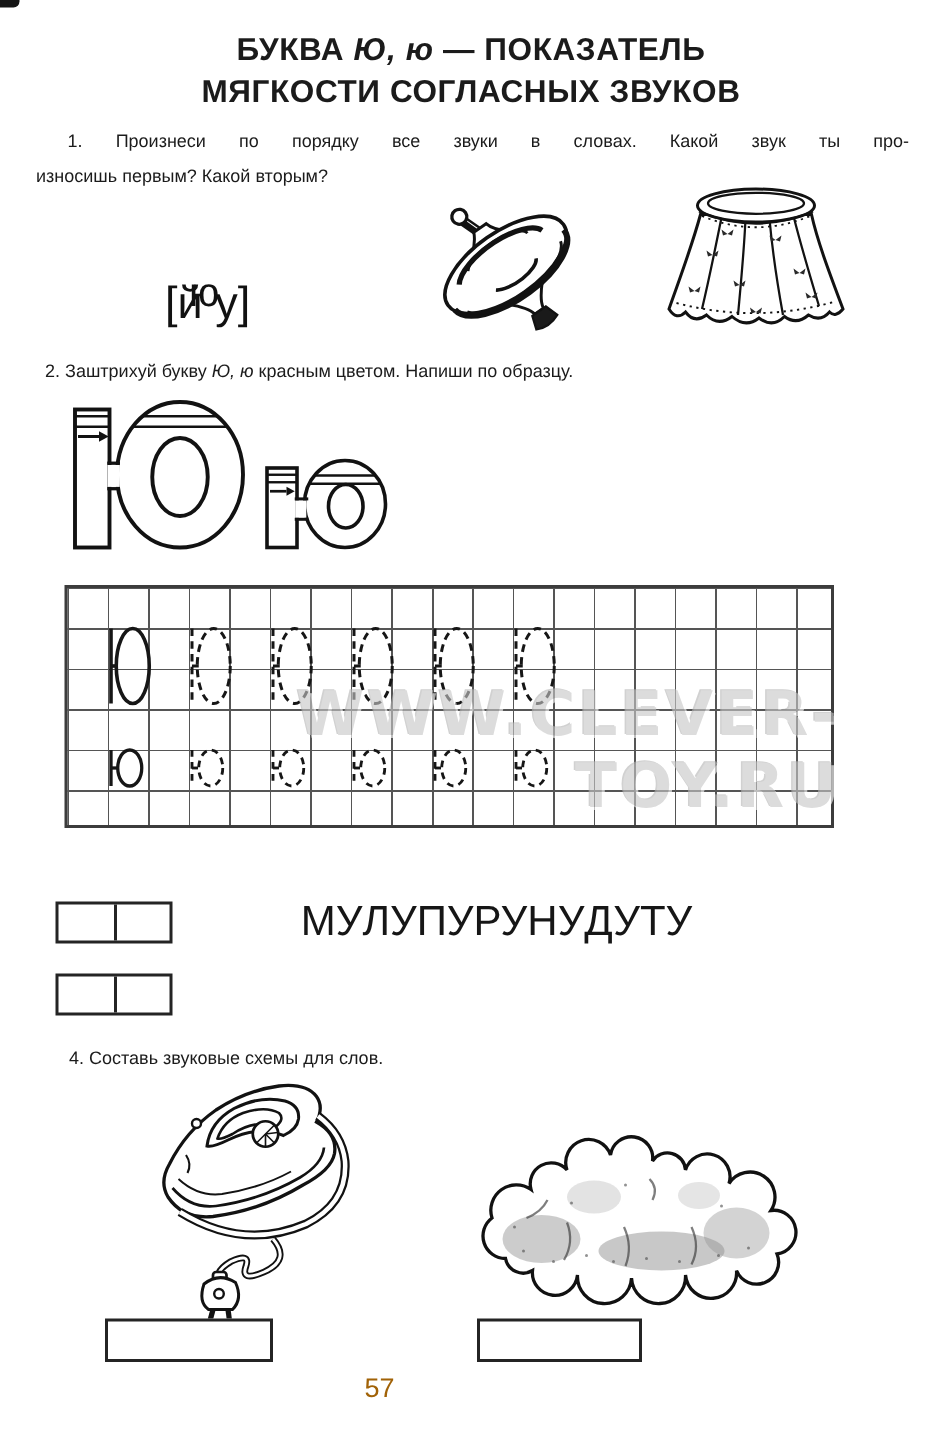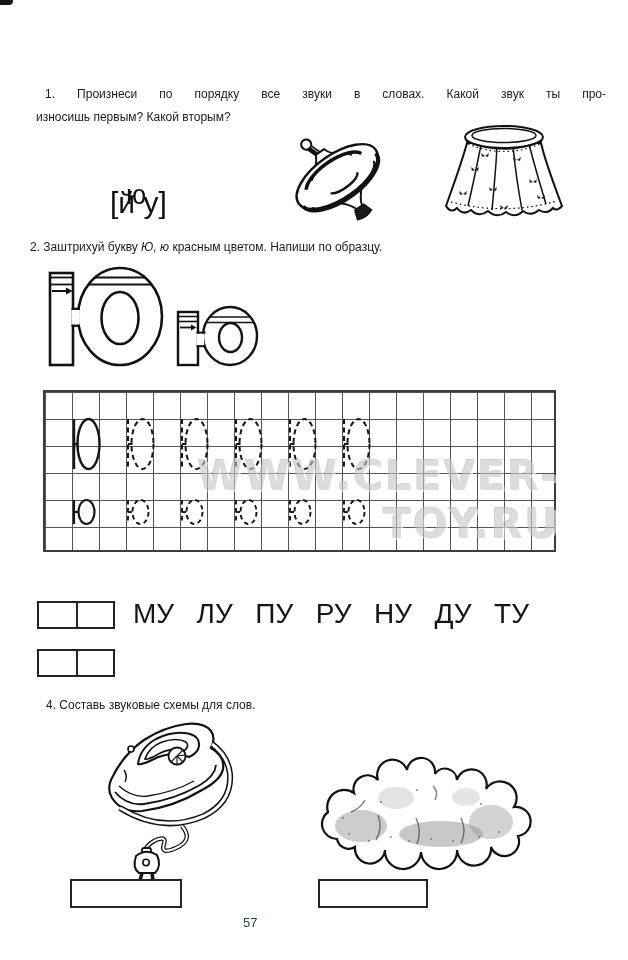--- a/index.html
+++ b/index.html
@@ -5,48 +5,52 @@
   html,body{margin:0;padding:0;background:#ffffff;}
   .page{position:relative;width:628px;height:960px;background:#fff;overflow:hidden;
         font-family:"Liberation Sans",sans-serif;color:#141414;}
   .artifact{position:absolute;left:0;top:0;width:13px;height:5px;background:#151515;border-radius:0 0 4px 0;}
   .title{position:absolute;top:20px;left:0;right:0;text-align:center;font-weight:bold;
          font-size:21px;line-height:28px;letter-spacing:.4px;color:#1b1b1b;}
   .title .it{font-style:italic;}
   .instr{position:absolute;font-size:12px;line-height:23px;color:#1b1b1b;}
   .t1{left:24px;top:83px;width:582px;}
   .t1 .l1{display:block;text-indent:21px;text-align:justify;text-align-last:justify;}
-  .t1 .l2{display:block;margin-left:12px;}
+  .t1 .l2{display:block;}
   .it{font-style:italic;}
   .trans{position:absolute;left:110px;top:140px;font-size:30px;color:#111;margin-top:46px;}
   .yu-small{position:absolute;left:126px;top:180px;font-size:27px;color:#111;}
   .grid{position:absolute;left:43px;top:390px;width:513px;height:162px;box-sizing:border-box;
         border:2px solid #3c3c3c;
         background-image:
           repeating-linear-gradient(to right,#555 0 1px,transparent 1px 27px),
           repeating-linear-gradient(to bottom,#555 0 1px,transparent 1px 27px);}
   .gridsvg{position:absolute;left:43px;top:390px;z-index:3;}
   .wm{position:absolute;left:40px;top:452px;width:520px;text-align:right;z-index:5;
       font-family:"DejaVu Sans",sans-serif;font-weight:bold;font-size:41px;letter-spacing:2px;
       color:#c7c7c7;opacity:.62;text-shadow:2px 2px 0 #ffffff,-1px -1px 0 #b5b5b5;}
   .sbox{position:absolute;width:78px;height:28px;border:2px solid #242424;box-sizing:border-box;background:#fff;}
   .sbox .div{position:absolute;left:50%;top:0;bottom:0;width:2px;background:#242424;}
-  .syl{position:absolute;display:flex;justify-content:space-between;font-size:28px;color:#161616;}
+  .syl{position:absolute;display:flex;justify-content:center;font-size:28px;color:#161616;}
   .schemebox{position:absolute;height:29px;border:2px solid #242424;box-sizing:border-box;background:#fff;}
-  .pageno{position:absolute;left:243px;top:915px;font-size:13px;color:#14532d;}
+  .pageno{position:absolute;left:243px;top:915px;font-size:18px;color:#a16207;}
   svg{position:absolute;overflow:visible;}
   .ln{stroke:#121212;fill:none;}
 </style>
 </head>
 <body>
 
 <div class="page">
 
   <div class="artifact"></div>
 
+  <div class="title">
+    <div><span>БУКВА </span><span class="it">Ю, ю</span><span> — ПОКАЗАТЕЛЬ</span></div>
+    <div>МЯГКОСТИ СОГЛАСНЫХ ЗВУКОВ</div>
+  </div>
 
   <div class="instr t1">
     <span class="l1">1. Произнеси по порядку все звуки в словах. Какой звук ты про-</span>
     <span class="l2">износишь первым? Какой вторым?</span>
   </div>
 
   <div class="trans">[й у]</div>
   <div class="yu-small">ю</div>
 
   <svg style="left:276px;top:124px" width="124" height="112" viewBox="0 0 124 112">

